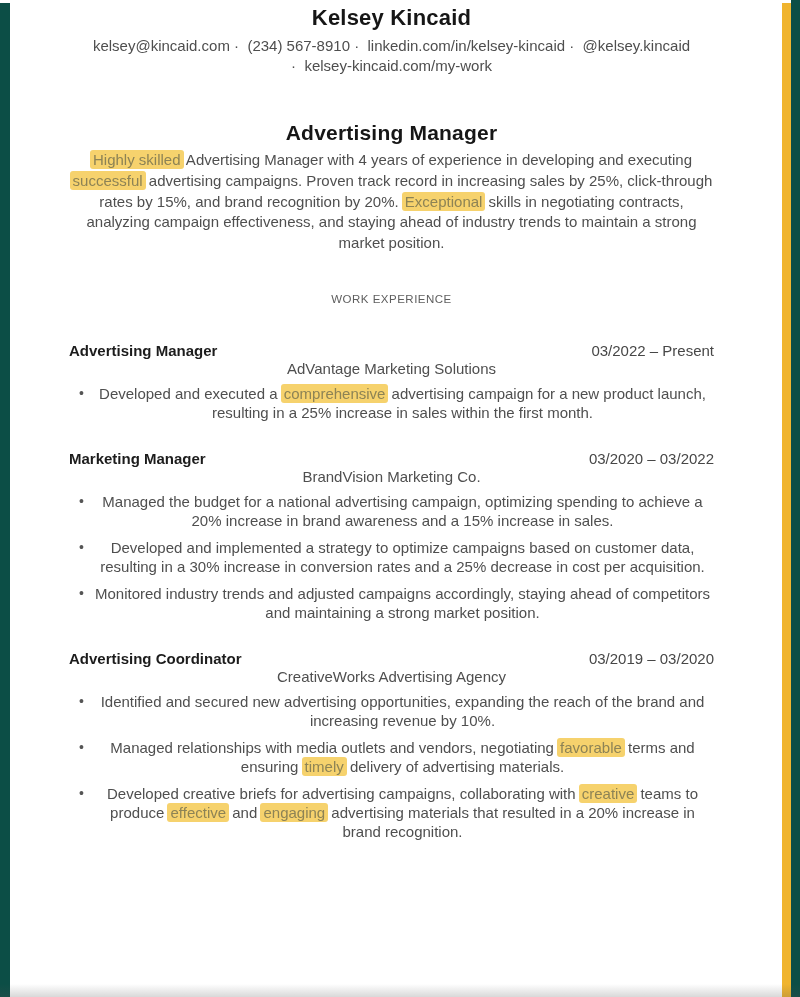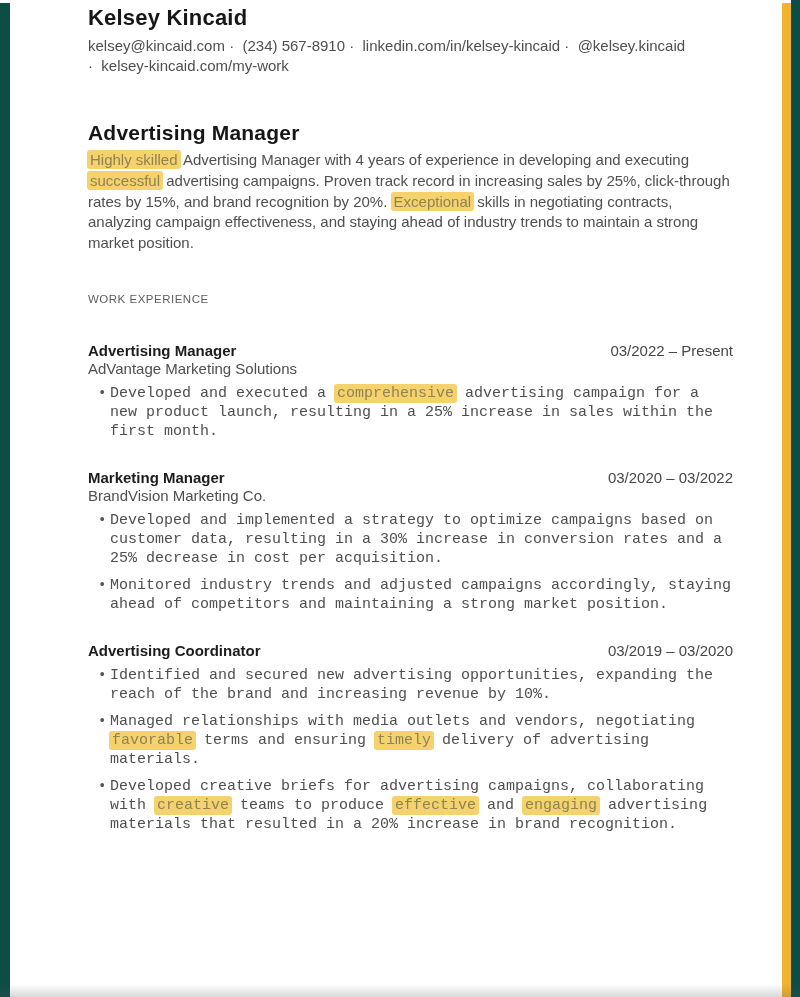--- a/index.html
+++ b/index.html
@@ -15,21 +15,21 @@
   body{
     width:800px;height:997px;overflow:hidden;position:relative;
     background:#ffffff;
     font-family:"Liberation Sans","DejaVu Sans",sans-serif;
     color:var(--body);
   }
   .stripe-left{position:absolute;left:0;top:3px;bottom:0;width:10px;background:var(--green);}
   .stripe-gold{position:absolute;right:9px;top:3px;bottom:0;width:9px;background:var(--gold);}
   .stripe-right{position:absolute;right:0;top:0;bottom:0;width:9px;background:var(--green);}
   .content{
-    position:absolute;left:88px;top:4px;width:645px;
+    position:absolute;left:69px;top:4px;width:645px;text-align:center;
   }
   h1{
     margin:0;font-size:22px;line-height:27px;font-weight:700;color:var(--ink);
     letter-spacing:.2px;
   }
   .contact{
     margin:5px 0 0 0;font-size:15px;line-height:20px;color:#4e4e4e;
   }
   .contact-item{white-space:nowrap;}
   h2{
@@ -51,21 +51,21 @@
   .job.first{margin-top:36px;}
   .job-head{display:flex;justify-content:space-between;align-items:baseline;line-height:18px;}
   .job-title{font-size:15px;font-weight:700;color:#1c1c1c;}
   .job-dates{font-size:15px;color:#474747;}
   .job-company{font-size:15px;line-height:18px;color:var(--body);}
   ul.job-bullets{
     list-style:none;margin:6px 0 0 0;padding:0 0 0 10px;
   }
   ul.job-bullets li{
     position:relative;padding-left:12px;margin-top:8px;
-    font-size:15px;line-height:19px;color:var(--body);font-family:Liberation Mono, monospace;
+    font-size:15px;line-height:19px;color:var(--body);
   }
   ul.job-bullets li:first-child{margin-top:0;}
   ul.job-bullets li::before{
     content:"•";position:absolute;left:0;top:0;color:#555;font-size:14px;
   }
   .bottom-fade{
     position:absolute;left:0;right:0;bottom:0;height:13px;
     background:linear-gradient(to bottom,rgba(80,80,80,0),rgba(80,80,80,0.22));
     pointer-events:none;
   }
@@ -103,30 +103,32 @@
           </ul>
   </section>
 
   <section class="job">
     <div class="job-head">
       <span class="job-title">Marketing Manager</span>
       <span class="job-dates">03/2020 – 03/2022</span>
     </div>
     <div class="job-company">BrandVision Marketing Co.</div>
     <ul class="job-bullets">
+            <li><span>Managed the budget for a national advertising campaign, optimizing spending to achieve a 20% increase in brand awareness and a 15% increase in sales.</span></li>
             <li><span>Developed and implemented a strategy to optimize campaigns based on customer data, resulting in a 30% increase in conversion rates and a 25% decrease in cost per acquisition.</span></li>
             <li><span>Monitored industry trends and adjusted campaigns accordingly, staying ahead of competitors and maintaining a strong market position.</span></li>
           </ul>
   </section>
 
   <section class="job">
     <div class="job-head">
       <span class="job-title">Advertising Coordinator</span>
       <span class="job-dates">03/2019 – 03/2020</span>
     </div>
+    <div class="job-company">CreativeWorks Advertising Agency</div>
     <ul class="job-bullets">
             <li><span>Identified and secured new advertising opportunities, expanding the reach of the brand and increasing revenue by 10%.</span></li>
             <li><span>Managed relationships with media outlets and vendors, negotiating </span><span class="hl">favorable</span><span> terms and ensuring </span><span class="hl">timely</span><span> delivery of advertising materials.</span></li>
             <li><span>Developed creative briefs for advertising campaigns, collaborating with </span><span class="hl">creative</span><span> teams to produce </span><span class="hl">effective</span><span> and </span><span class="hl">engaging</span><span> advertising materials that resulted in a 20% increase in brand recognition.</span></li>
           </ul>
   </section>
 </div>
   </div>
 
   <div class="bottom-fade"></div>

